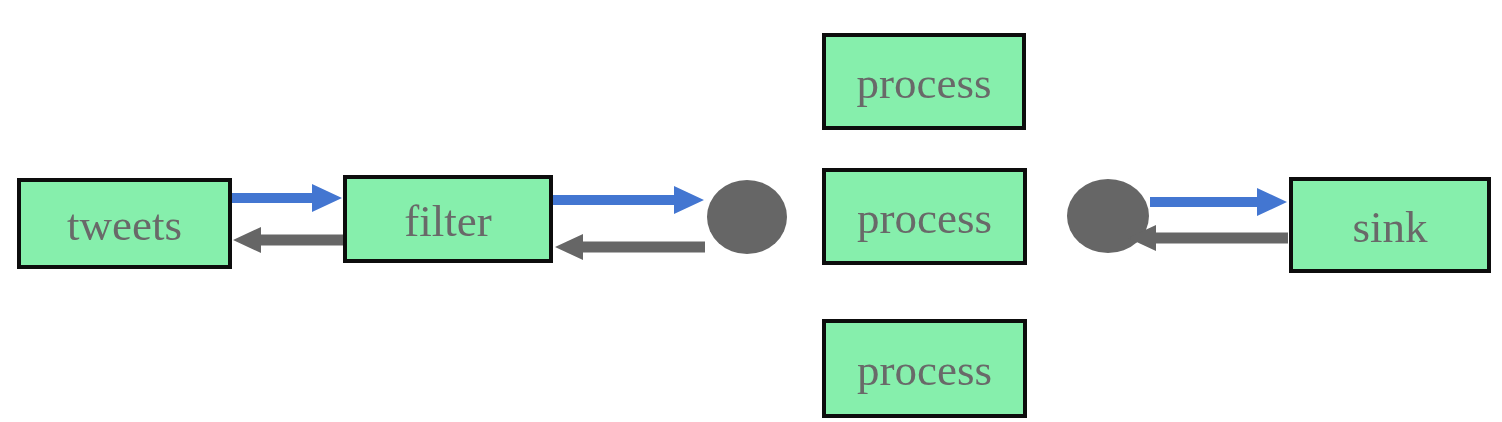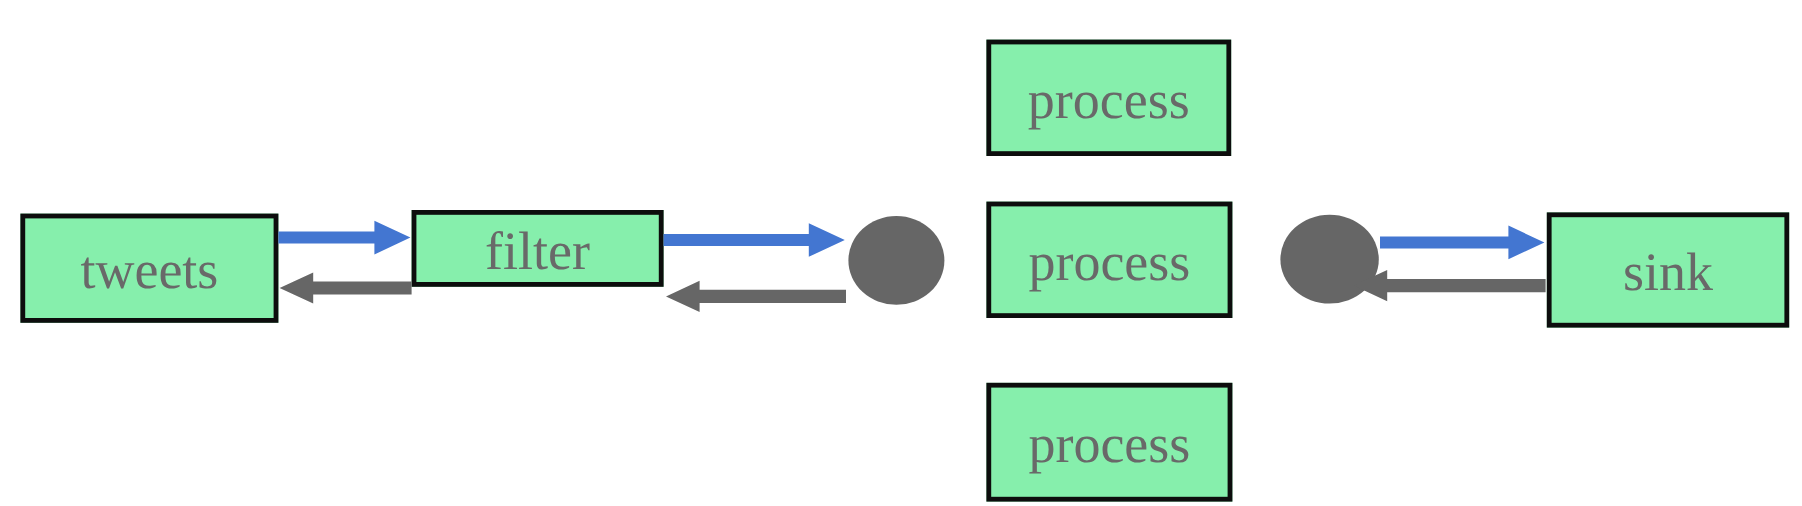--- a/index.html
+++ b/index.html
@@ -29,21 +29,21 @@
     justify-content: center;
   }
   .node-label {
     color: var(--label-text);
     font-size: 45px;
     line-height: 1;
     white-space: nowrap;
     padding-top: 4px;
   }
   .box-tweets   { left: 17px;   top: 178px; width: 215px; height: 91px; }
-  .box-filter   { left: 343px;  top: 175px; width: 210px; height: 64px; }
+  .box-filter   { left: 343px;  top: 175px; width: 210px; height: 88px; }
   .box-process1 { left: 822px;  top: 33px;  width: 204px; height: 97px; }
   .box-process2 { left: 822px;  top: 168px; width: 205px; height: 97px; }
   .box-process3 { left: 822px;  top: 319px; width: 205px; height: 99px; }
   .box-sink     { left: 1289px; top: 177px; width: 202px; height: 96px; }
   .arrows-layer {
     position: absolute;
     left: 0; top: 0;
     width: 1502px;
     height: 422px;
     pointer-events: none;

